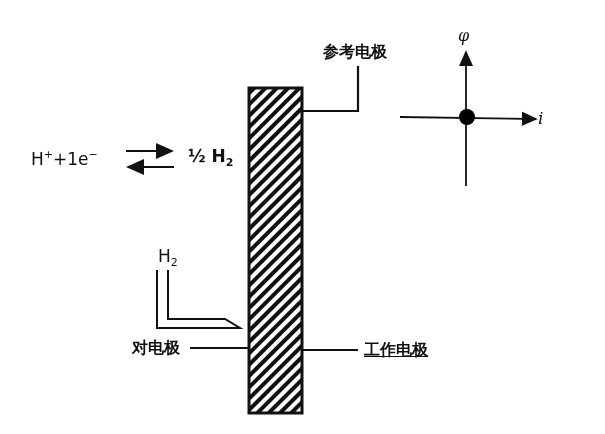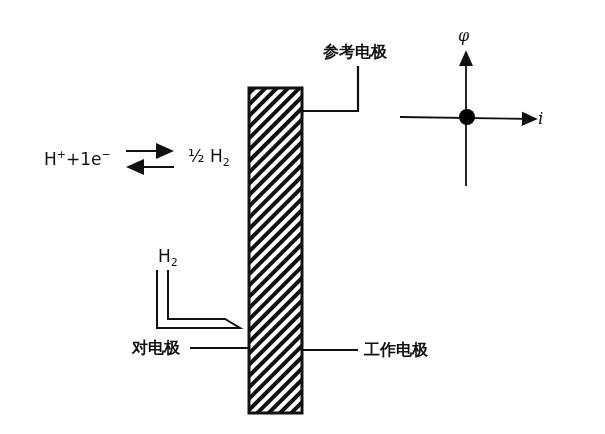--- a/index.html
+++ b/index.html
@@ -37,22 +37,22 @@
   <line x1="126" y1="151" x2="172" y2="151" stroke="#111" stroke-width="2" marker-end="url(#arr)"></line>
   <line x1="174" y1="167" x2="128" y2="167" stroke="#111" stroke-width="2" marker-end="url(#arr)"></line>
 
   <line x1="466" y1="186" x2="466" y2="52" stroke="#111" stroke-width="1.8" marker-end="url(#arr)"></line>
   <line x1="400" y1="117" x2="536" y2="119" stroke="#111" stroke-width="1.8" marker-end="url(#arr)"></line>
   <circle cx="467" cy="117" r="8" fill="#000"></circle>
 </svg>
 
 <div class="abs lbl" style="left:323px;top:42px;">参考电极</div>
 <div class="abs lbl" style="left:132px;top:338px;">对电极</div>
-<div class="abs lbl" style="left:364px;top:340px;">工作电极</div>
+<div class="abs lbl" style="left:364px;top:340px;text-decoration:underline;">工作电极</div>
 
-<div class="abs eq" style="left:44px;top:148px;"><span>H</span><sup>+</sup><span>+1e</span><sup>−</sup></div>
+<div class="abs eq" style="left:31px;top:148px;"><span>H</span><sup>+</sup><span>+1e</span><sup>−</sup></div>
 
-<div class="abs eq" style="left:188px;top:146px;"><span>½ H</span><sub>2</sub></div>
+<div class="abs eq" style="left:188px;top:146px;font-weight:bold;"><span>½ H</span><sub>2</sub></div>
 
 <div class="abs eq" style="left:158px;top:246px;"><span>H</span><sub>2</sub></div>
 
 <div class="abs" style="left:458px;top:26px;font-size:16px;font-style:italic;font-family:'DejaVu Serif',serif;">φ</div>
 <div class="abs" style="left:538px;top:108px;font-size:17px;font-style:italic;font-family:'DejaVu Serif',serif;">i</div>
 
 </body></html>

